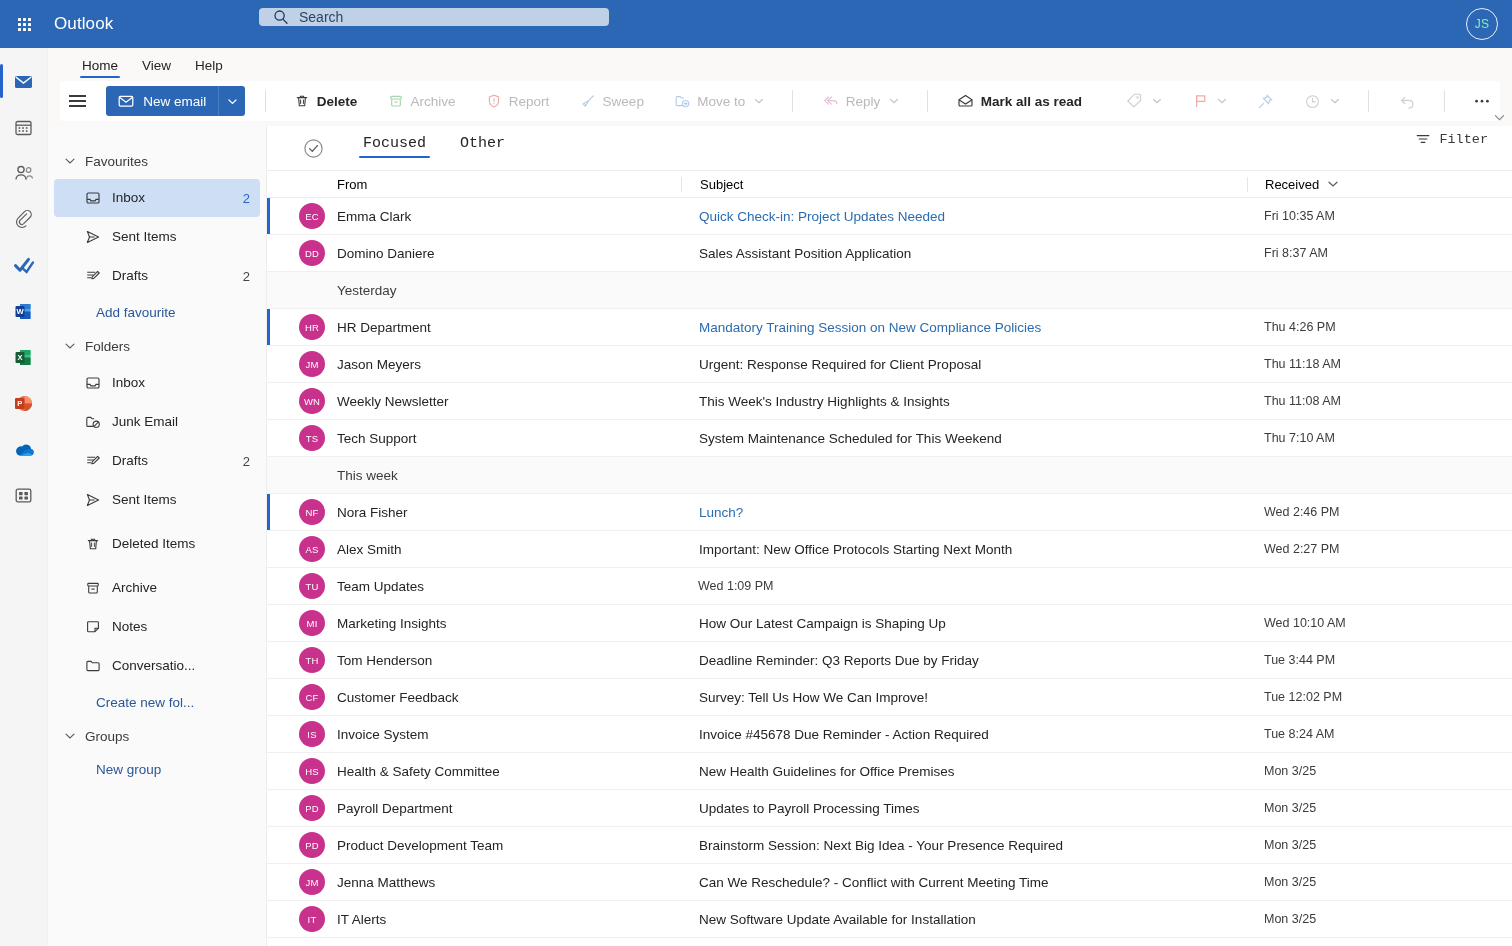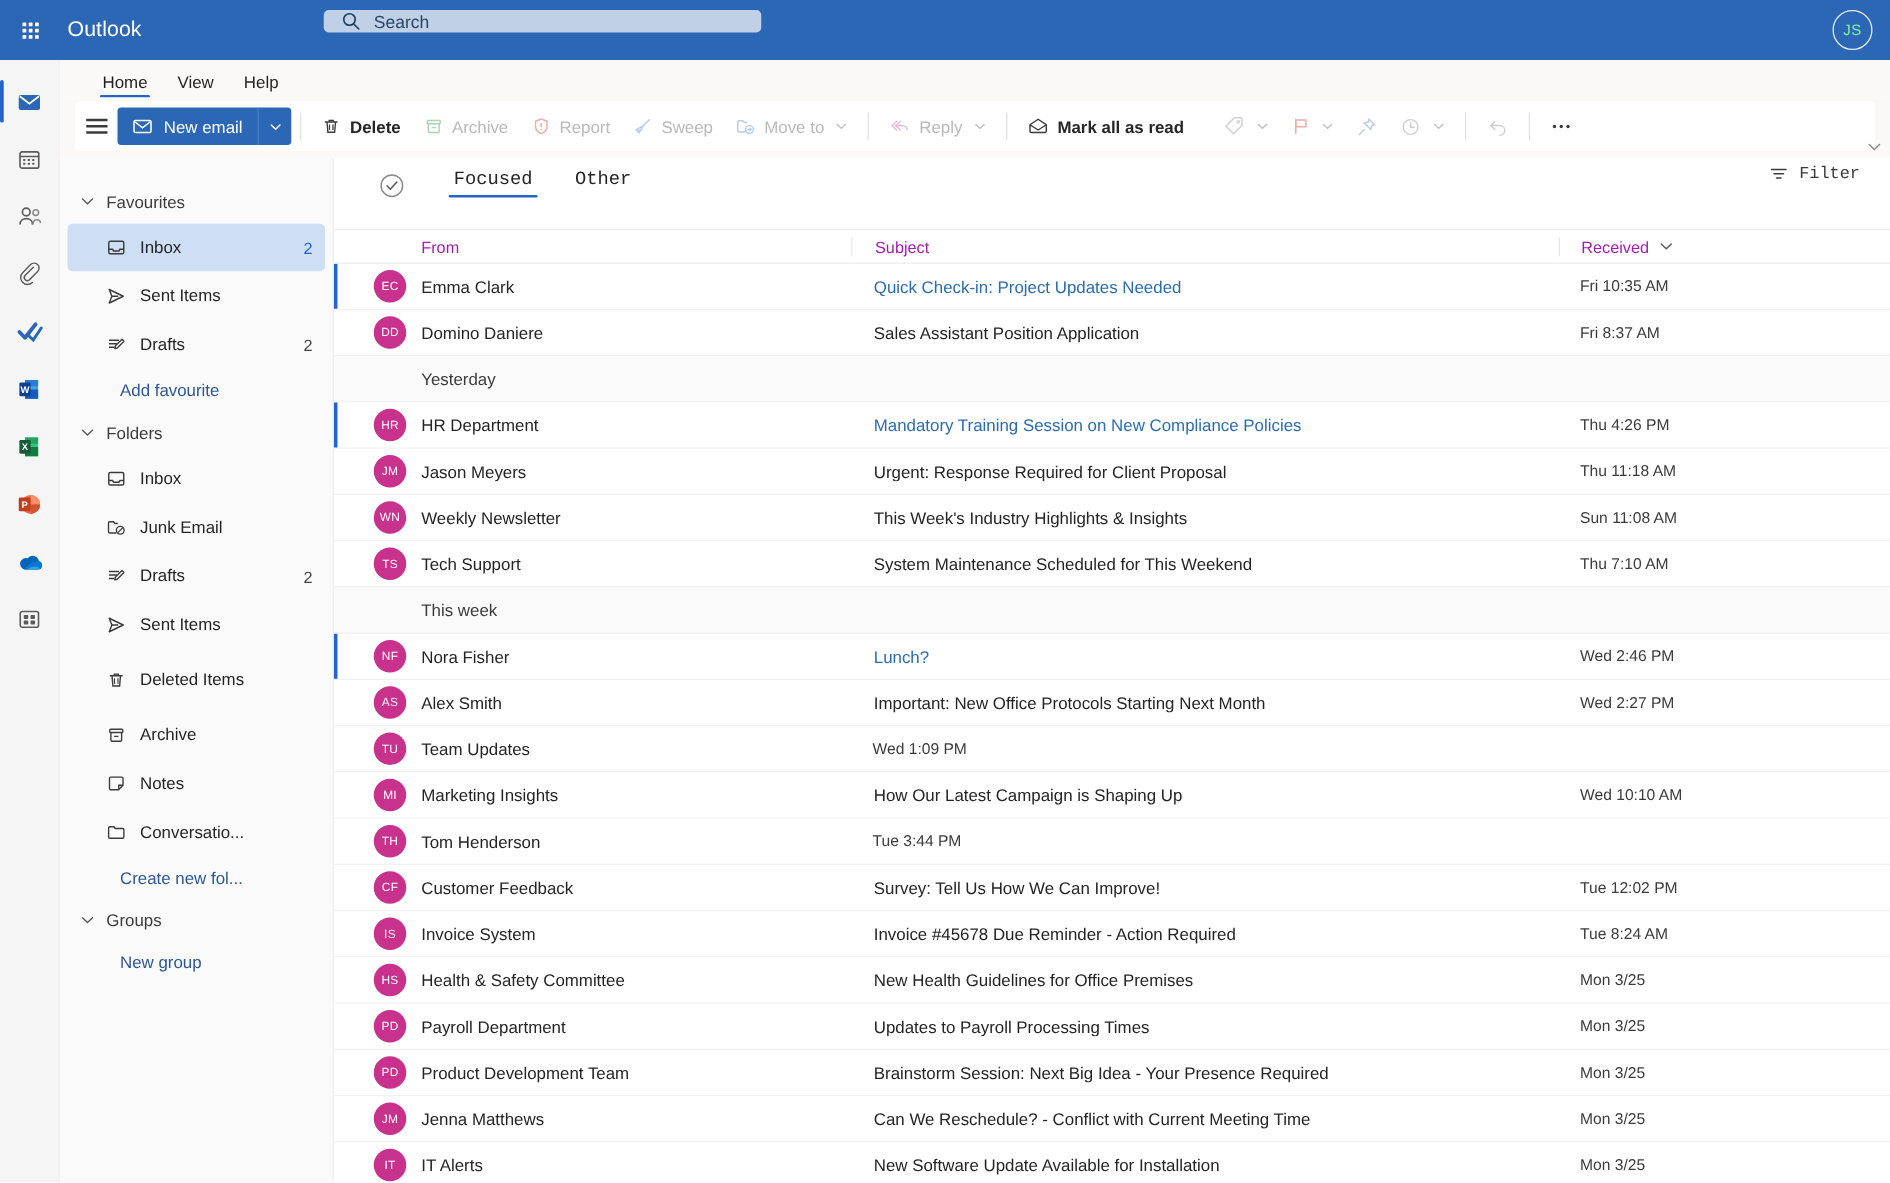--- a/index.html
+++ b/index.html
@@ -80,20 +80,21 @@
   }
 
   .ribbon {
     height: 48px; flex: 0 0 48px; background: #faf9f8;
     display: flex; align-items: center; padding: 0 2px 0 0; position: relative;
   }
   .ribbon-inner {
     margin: 3px 10px 5px 12px; height: 40px; background: #ffffff; border-radius: 4px;
     display: flex; align-items: center; flex: 1 1 auto; min-width: 0;
     box-shadow: 0 0 0 0 rgba(0,0,0,0);
+    justify-content: space-between;
   }
   .hamburger { width: 34px; height: 40px; display: flex; align-items: center; justify-content: center; cursor: pointer; }
   .hamburger span { display: block; width: 17px; height: 1.6px; background: #3b3b3b; position: relative; }
   .hamburger span::before, .hamburger span::after {
     content: ""; position: absolute; left: 0; width: 17px; height: 1.6px; background: #3b3b3b;
   }
   .hamburger span::before { top: -5px; } .hamburger span::after { top: 5px; }
 
   .newmail {
     display: flex; align-items: stretch; height: 30px; background: #2b67b5;
@@ -162,21 +163,21 @@
     background: #2564cf; border-radius: 2px;
   }
   .filterbtn {
     margin-left: auto; display: flex; align-items: center; gap: 8px;
     font-size: 13.5px; color: #3b3b3b; cursor: pointer; padding: 5px 6px;
   }
 
   .colhead {
     height: 28px; flex: 0 0 28px; display: flex; align-items: center;
     border-top: 1px solid #ededed; border-bottom: 1px solid #ededed;
-    font-size: 13px; color: #a21caf; margin-top: 13px;
+    font-size: 13px; color: #000000;
   }
   .ch-from { width: 414px; flex: 0 0 414px; padding-left: 70px; }
   .ch-subj { flex: 1 1 auto; padding-left: 18px; border-left: 1px solid #e6e6e6; }
   .ch-recv {
     width: 265px; flex: 0 0 265px; padding-left: 17px; border-left: 1px solid #e6e6e6;
     display: flex; align-items: center; gap: 8px; cursor: pointer;
   }
 
   .rows { flex: 1 1 auto; overflow: hidden; }
   .daterow {
@@ -772,21 +773,21 @@
               <div class="mrow">
                 <div class="avatar">JM</div>
                 <div class="m-from">Jason Meyers</div>
                 <div class="m-subj">Urgent: Response Required for Client Proposal</div>
                 <div class="m-recv">Thu 11:18 AM</div>
               </div>
               <div class="mrow">
                 <div class="avatar">WN</div>
                 <div class="m-from">Weekly Newsletter</div>
                 <div class="m-subj">This Week's Industry Highlights &amp; Insights</div>
-                <div class="m-recv">Sun 11:08 AM</div>
+                <div class="m-recv">Thu 11:08 AM</div>
               </div>
               <div class="mrow">
                 <div class="avatar">TS</div>
                 <div class="m-from">Tech Support</div>
                 <div class="m-subj">System Maintenance Scheduled for This Weekend</div>
                 <div class="m-recv">Thu 7:10 AM</div>
               </div>
               <div class="daterow">
                 <span>This week</span>
               </div>
@@ -809,20 +810,21 @@
               </div>
               <div class="mrow">
                 <div class="avatar">MI</div>
                 <div class="m-from">Marketing Insights</div>
                 <div class="m-subj">How Our Latest Campaign is Shaping Up</div>
                 <div class="m-recv">Wed 10:10 AM</div>
               </div>
               <div class="mrow">
                 <div class="avatar">TH</div>
                 <div class="m-from">Tom Henderson</div>
+                <div class="m-subj">Deadline Reminder: Q3 Reports Due by Friday</div>
                 <div class="m-recv">Tue 3:44 PM</div>
               </div>
               <div class="mrow">
                 <div class="avatar">CF</div>
                 <div class="m-from">Customer Feedback</div>
                 <div class="m-subj">Survey: Tell Us How We Can Improve!</div>
                 <div class="m-recv">Tue 12:02 PM</div>
               </div>
               <div class="mrow">
                 <div class="avatar">IS</div>

